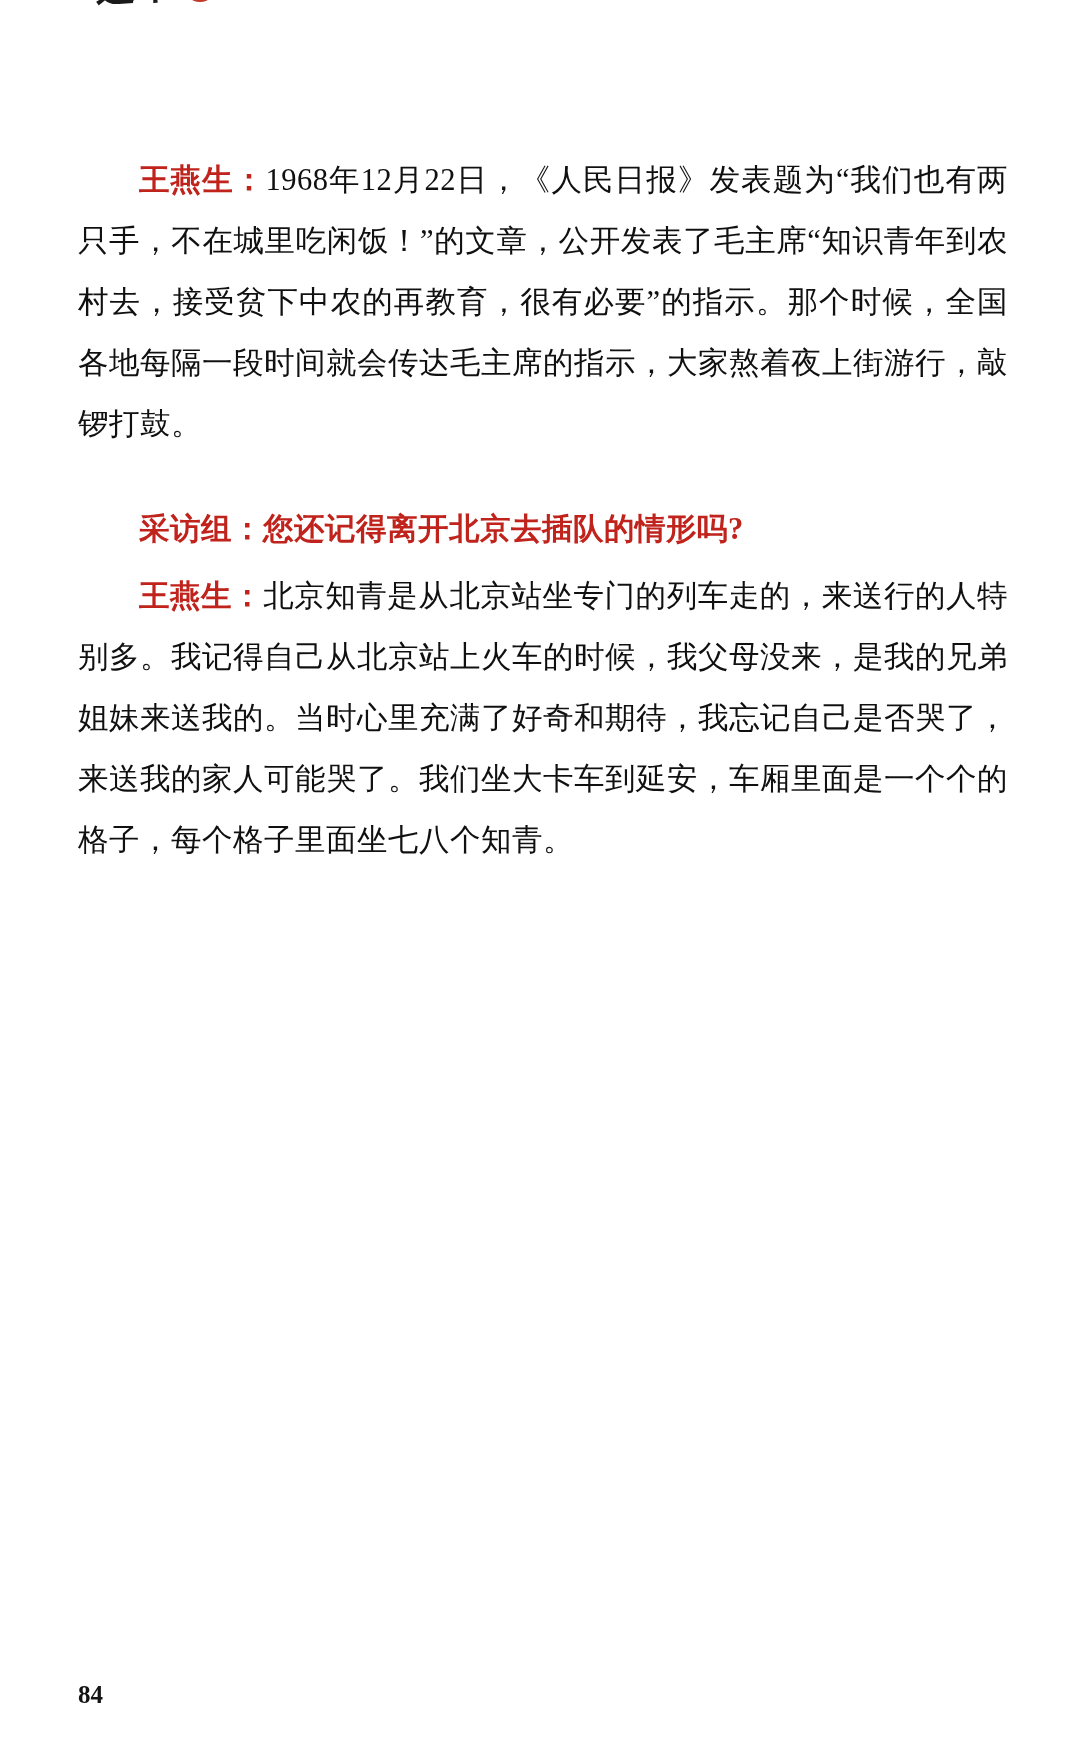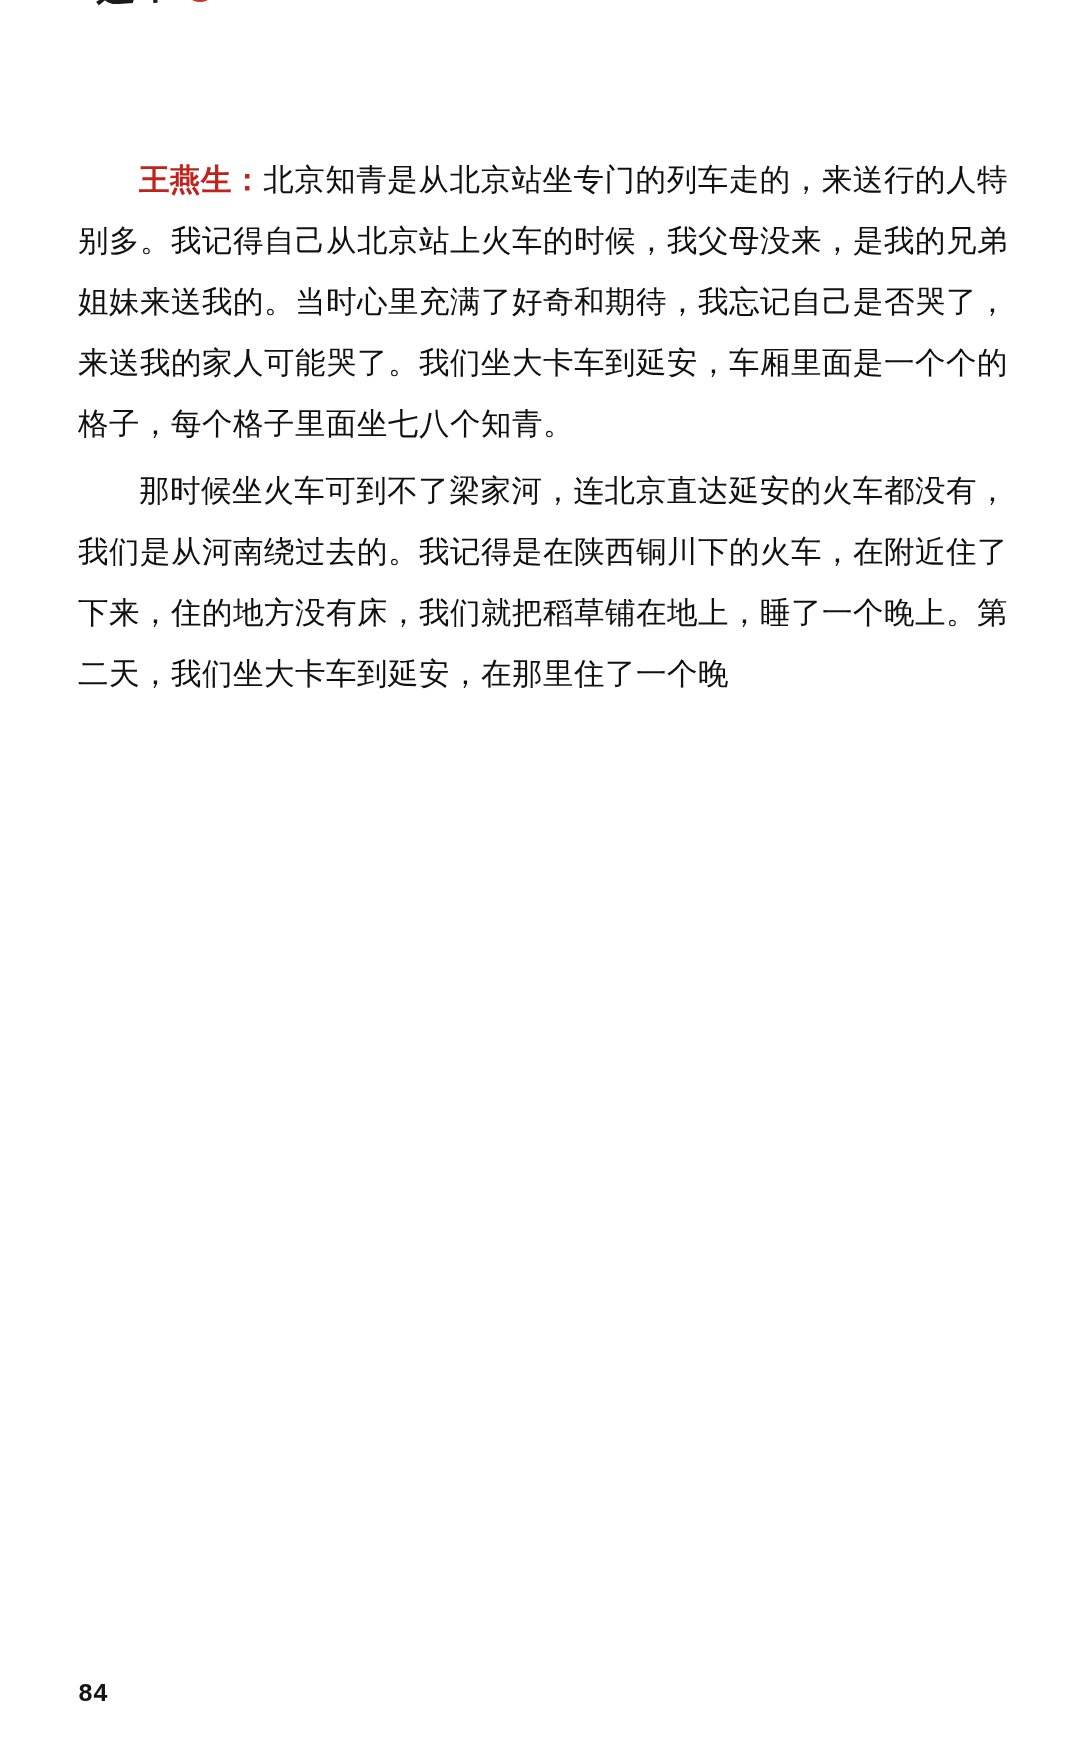--- a/index.html
+++ b/index.html
@@ -92,49 +92,52 @@
   .gap-before { margin-top: 44px; }
 
   
   .page-footer {
     position: absolute;
     left: 78px;
     bottom: 28px;
     width: 930px;
   }
   .page-number {
-    font-family: Liberation Mono, monospace;
+    font-family: Liberation Serif, serif;
     font-size: 25px;
     font-weight: bold;
     color: #141414;
     text-align: center;
   }
 </style>
 </head>
 <body>
 
 <div class="page-header">
   <div class="header-inner">
     <span class="header-cal">近年</span>
     <span class="header-badge">中</span>
     <span class="header-title">习近平的七年知青岁月</span>
   </div>
 </div>
 
 <div class="content">
 
 
+  <p class="para">
+    <span class="speaker-a">王燕生：</span><span>1968年12月22日，《人民日报》发表题为“我们也有两只手，不在城里吃闲饭！”的文章，公开发表了毛主席“知识青年到农村去，接受贫下中农的再教育，很有必要”的指示。那个时候，全国各地每隔一段时间就会传达毛主席的指示，大家熬着夜上街游行，敲锣打鼓。</span>
+  </p>
 
 
+  <p class="para q gap-before">
+    <span class="speaker">采访组：</span><span>您还记得离开北京去插队的情形吗?</span>
+  </p>
 
   <p class="para">
     <span class="speaker-a">王燕生：</span><span>北京知青是从北京站坐专门的列车走的，来送行的人特别多。我记得自己从北京站上火车的时候，我父母没来，是我的兄弟姐妹来送我的。当时心里充满了好奇和期待，我忘记自己是否哭了，来送我的家人可能哭了。我们坐大卡车到延安，车厢里面是一个个的格子，每个格子里面坐七八个知青。</span>
   </p>
 
-  <p class="para">
-    <span>那时候坐火车可到不了梁家河，连北京直达延安的火车都没有，我们是从河南绕过去的。我记得是在陕西铜川下的火车，在附近住了下来，住的地方没有床，我们就把稻草铺在地上，睡了一个晚上。第二天，我们坐大卡车到延安，在那里住了一个晚</span>
-  </p>
 
 </div>
 
 <div class="page-footer">
   <span class="page-number">84</span>
 </div>
 
 </body></html>

